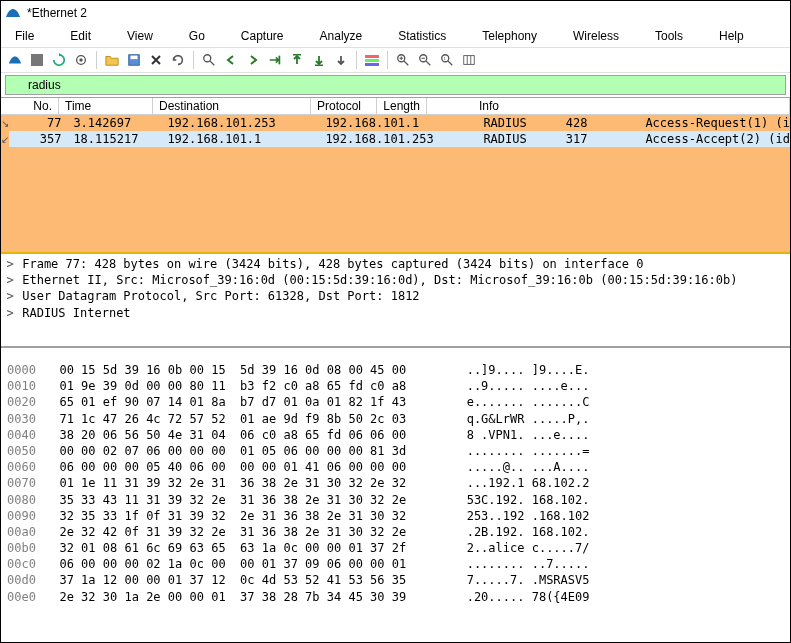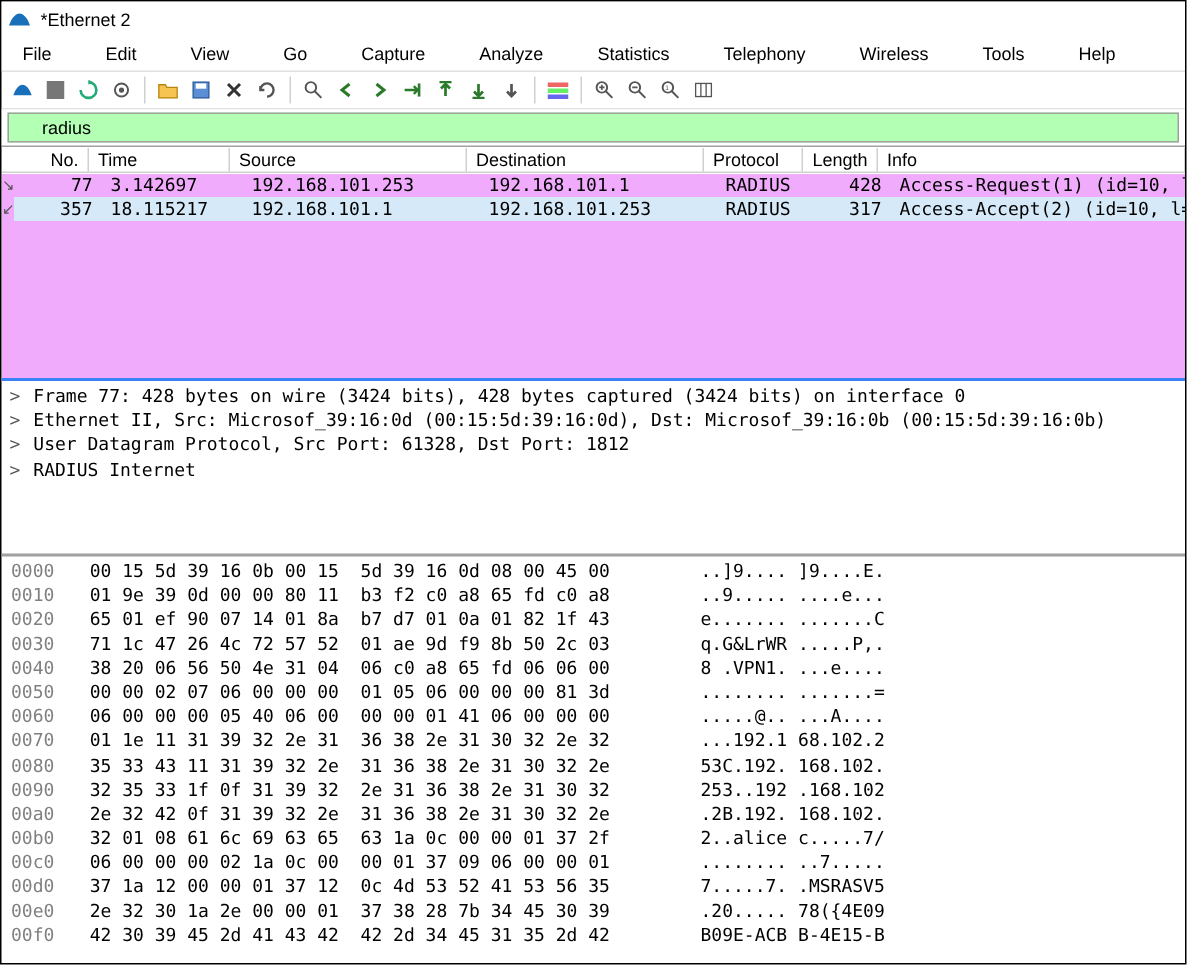--- a/index.html
+++ b/index.html
@@ -70,21 +70,21 @@
 .filter-wrap .bm-icon {
   position: absolute;
   left: 4px; top: 50%;
   transform: translateY(-50%);
   width: 12px; height: 14px;
 }
 .packet-list {
   border-top: 1px solid #a0a0a0;
   height: 155px;
   overflow: auto;
-  background: #f0abfc;
+  background: #fdba74;
 }
 .pl-header {
   display: flex;
   background: #fff;
   border-bottom: 1px solid #d0d0d0;
   position: sticky; top: 0;
 }
 .pl-header .col, .pl-row .col {
   padding: 1px 6px;
   border-right: 1px solid #e8e8e8;
@@ -92,42 +92,42 @@
   white-space: nowrap;
   text-overflow: ellipsis;
 }
 .pl-header .col { font-weight: normal; border-right: 1px solid #d0d0d0; }
 .col-no { width: 58px; text-align: right; }
 .col-time { width: 94px; }
 .col-src { width: 158px; }
 .col-dst { width: 158px; }
 .col-proto { width: 66px; }
 .col-len { width: 50px; text-align: right; }
-.col-info { flex: 1; }
+.col-info { flex: 1; margin-left: 46px; }
 .pl-row { display: flex; font-family: Consolas, monospace; font-size: 12px; }
 .pl-row .col { border-right: none; }
 .pl-row.sel { background: #d6e9f8; }
 .pl-row-wrap { display: flex; align-items: stretch; }
 .pl-arrow { width: 10px; display: flex; align-items: center; justify-content: center; color:#555; font-size:10px;}
 .details-pane {
-  border-top: 2px solid #3b82f6;
-  height: 117px;
+  border-top: 2px solid #eab308;
+  height: 94px;
   overflow: auto;
   padding: 2px 4px;
   font-family: Consolas, monospace;
   font-size: 12px;
   line-height: 1.35;
 }
 .details-pane .tree-row { white-space: nowrap; }
 .details-pane .expander { display:inline-block; width:10px; text-align:center; color:#555; cursor:pointer;}
 .hex-pane {
   border-top: 2px solid #a0a0a0;
   height: 260px;
   overflow: auto;
-  padding: 1px 6px;
+  padding: 14px 6px;
   font-family: Consolas, monospace;
   font-size: 12px;
   line-height: 1.35;
   white-space: pre;
 }
 .hex-line { display: flex; }
 .hex-off { color: #808080; width: 38px; }
 .hex-bytes { width: 400px; }
 .hex-ascii { }
 svg { display: block; }
@@ -290,21 +290,20 @@
         </svg>
     </span>
     <input class="filter-input" value="radius" style="">
   </div>
 </div>
 
 <div class="packet-list">
   <div class="pl-header">
     <div class="col col-no">No.</div>
     <div class="col col-time">Time</div>
-    <div class="col col-src">Source</div>
     <div class="col col-dst">Destination</div>
     <div class="col col-proto">Protocol</div>
     <div class="col col-len">Length</div>
     <div class="col col-info">Info</div>
   </div>
   <div id="packet-rows">
       <div class="pl-row-wrap">
         <div class="pl-arrow">↘</div>
         <div class="pl-row" style="flex: 1 1 0%;">
           <div class="col col-no">77</div>

